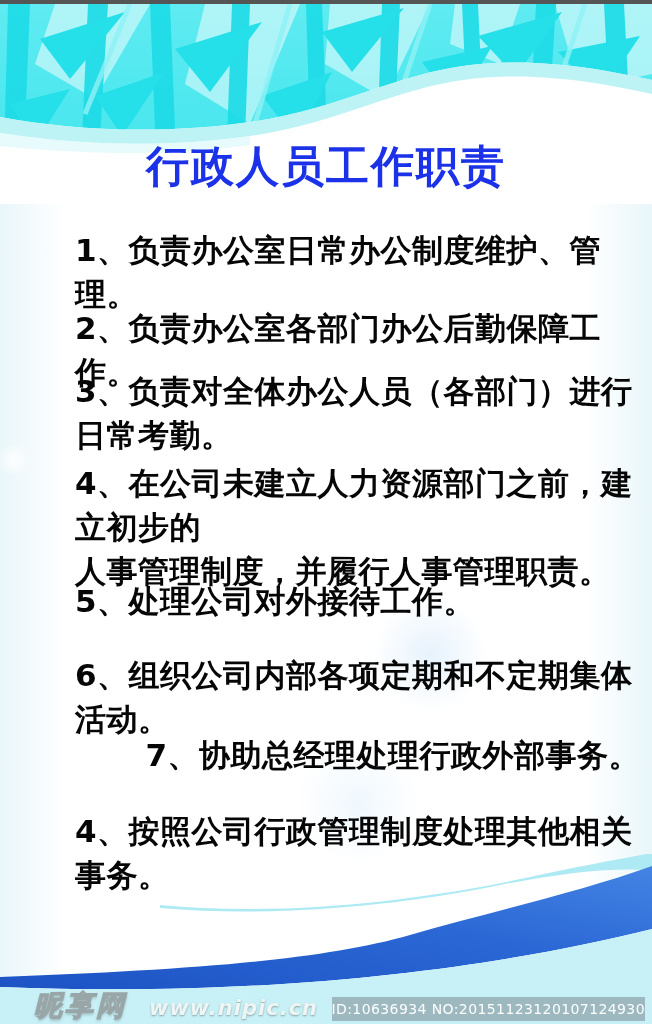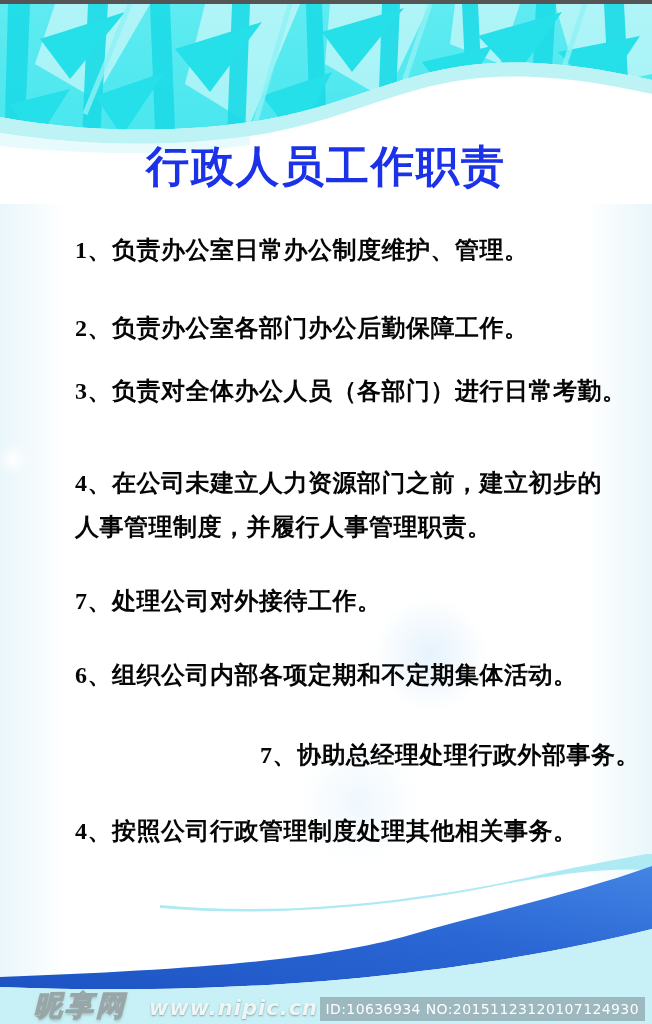--- a/index.html
+++ b/index.html
@@ -20,22 +20,22 @@
   .footer-svg{position:absolute;bottom:0;left:0;width:652px;height:174px;display:block;}
   .title{
     position:absolute;top:136px;left:0;width:652px;
     text-align:center;
     font-size:43px;line-height:52px;font-weight:bold;
     color:#1b32e8;letter-spacing:2px;
     white-space:nowrap;
   }
   .duty{
     position:absolute;left:75px;width:565px;
-    font-size:24px;line-height:44px;font-weight:bold;color:#060606;
-    letter-spacing:0.5px;white-space:pre-line;font-family:Liberation Serif, serif;
+    font-size:31px;line-height:44px;font-weight:bold;color:#060606;
+    letter-spacing:0.5px;white-space:pre-line;
   }
   .duty.d1{top:224px;} .duty.d2{top:302px;} .duty.d3{top:365px;}
   .duty.d4{top:457px;} .duty.d5{top:575px;} .duty.d6{top:649px;}
   .duty.d7{top:729px;text-align:right;} .duty.d8{top:805px;}
   .banner{
     position:absolute;top:936px;right:2px;
     font-size:44px;line-height:50px;font-weight:bold;
     color:#ffffff;letter-spacing:3px;white-space:nowrap;
     -webkit-text-stroke:2.5px #0a0a0a;
     text-shadow:2px 0 0 #0a0a0a,-2px 0 0 #0a0a0a,0 2px 0 #0a0a0a,0 -2px 0 #0a0a0a;
@@ -51,21 +51,21 @@
   }
   .wm-url{
     font-size:21px;font-weight:bold;font-style:italic;
     color:#eef5f5;letter-spacing:1px;
     text-shadow:0 1px 2px rgba(110,125,130,.7);
   }
   .wm-badge{
     position:absolute;right:7px;bottom:7px;
     background:rgba(128,145,152,.58);
     color:#fdfefe;font-size:14px;line-height:20px;
-    padding:2px 6px;letter-spacing:0.4px;white-space:nowrap;
+    padding:2px 0;letter-spacing:0.4px;white-space:nowrap;
   }
 </style>
 </head>
 <body>
 
 <div class="page">
 
   <svg class="header-svg" viewBox="0 0 652 200" preserveAspectRatio="none">
     <defs>
       <linearGradient id="hg" x1="0" y1="0" x2="0" y2="1">
@@ -120,21 +120,21 @@
   </svg>
 
   <div class="title">行政人员工作职责</div>
 
   <div>
     <div class="duty d1">1、负责办公室日常办公制度维护、管理。</div>
     <div class="duty d2">2、负责办公室各部门办公后勤保障工作。</div>
     <div class="duty d3">3、负责对全体办公人员（各部门）进行日常考勤。</div>
     <div class="duty d4">4、在公司未建立人力资源部门之前，建立初步的
 人事管理制度，并履行人事管理职责。</div>
-    <div class="duty d5">7、处理公司对外接待工作。</div>
+    <div class="duty d5">5、处理公司对外接待工作。</div>
     <div class="duty d6">6、组织公司内部各项定期和不定期集体活动。</div>
     <div class="duty d7">7、协助总经理处理行政外部事务。</div>
     <div class="duty d8">4、按照公司行政管理制度处理其他相关事务。</div>
   </div>
 
   <svg class="footer-svg" viewBox="0 850 652 174" preserveAspectRatio="none">
     <path d="M160,901 C280,913 420,897 530,873 C575,863 620,855 652,849 L652,866 C600,863 545,872 490,883 C400,901 275,914 160,904 Z" fill="#aeeaf4"></path>
     <path d="M0,973 C180,966 320,957 410,931 C490,908 580,888 652,862 L652,925 C520,958 300,995 0,983 Z" fill="url(#wb)"></path>
     <path d="M0,983 C300,995 520,958 652,925 L652,1024 L0,1024 Z" fill="#c7f1f6"></path>
   </svg>

